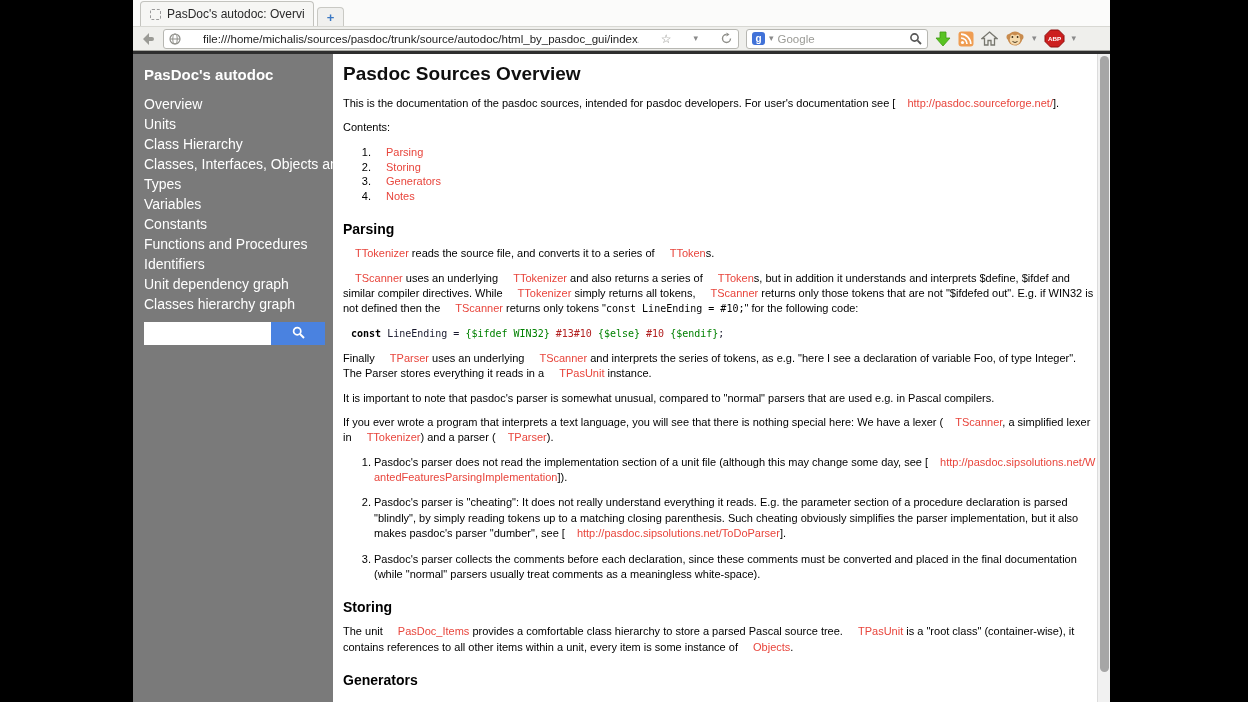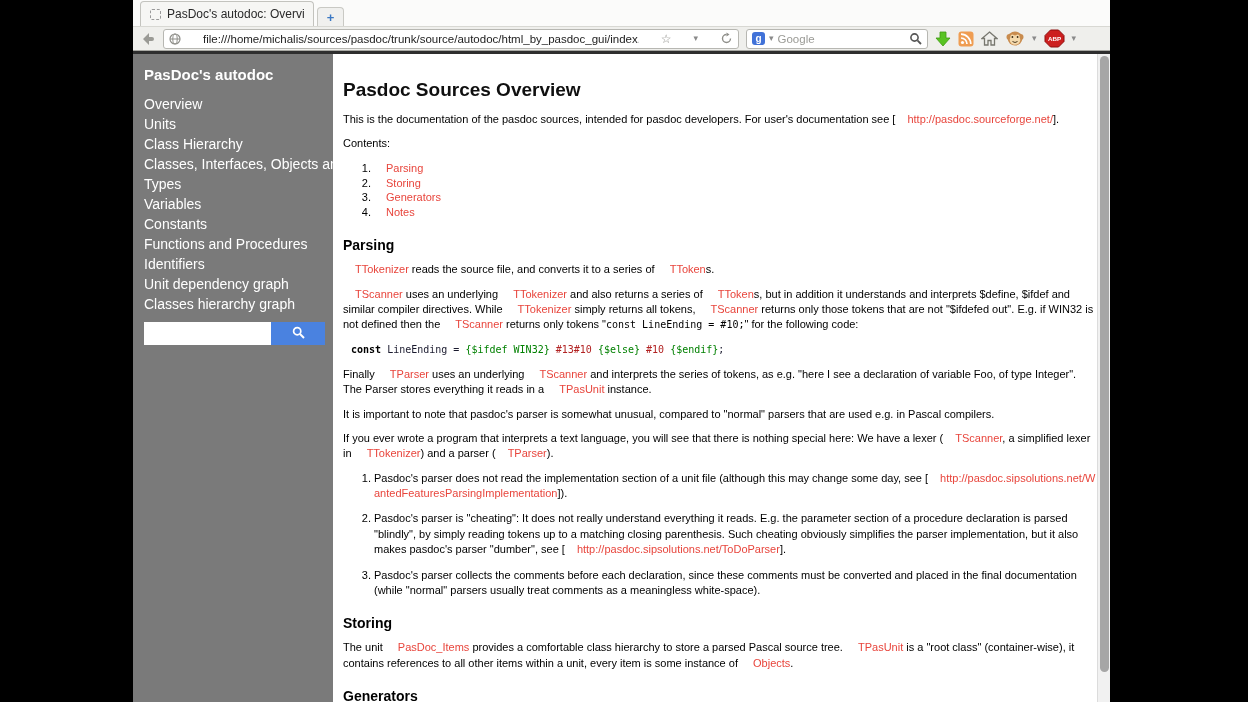--- a/index.html
+++ b/index.html
@@ -40,21 +40,21 @@
   
   .page{flex:1;display:flex;border-top:3px solid #2e2e2e;overflow:hidden;position:relative;background:#fff;}
   .sidebar{width:200px;background:var(--sidebar-bg);flex-shrink:0;padding:9px 0 0 11px;overflow:hidden;}
   .side-title{color:#fff;font-weight:bold;font-size:15px;margin:3px 0 15px;}
   .side-item{color:#fff;font-size:14px;margin-bottom:7px;line-height:13px;white-space:nowrap;cursor:pointer;}
   .search-row{display:flex;margin-top:11px;}
   .search-input{width:127px;height:23px;border:none;background:#fff;outline:none;padding:0 4px;font-size:11px;}
   .search-btn{width:54px;height:23px;background:var(--btn-blue);border:none;display:flex;
     align-items:center;justify-content:center;cursor:pointer;}
   
-  .content{flex:1;background:#fff;padding:16px 14px 0 10px;overflow:hidden;font-size:11px;color:#000;}
+  .content{flex:1;background:#fff;padding:0 14px 0 10px;overflow:hidden;font-size:11px;color:#000;}
   .content h1{font-size:19px;font-weight:bold;color:#0f0f0f;margin:9px 0 11px;}
   .content h2{font-size:14px;font-weight:bold;margin:17px 0 8px;}
   .content p{margin:9px 0;line-height:1.4;}
   .content ol{margin:9px 0;padding-left:31px;}
   .content ol li{line-height:1.35;}
   .content ol.spaced li{margin-bottom:10px;line-height:1.4;}
   .content a{color:var(--link);text-decoration:none;word-break:break-all;cursor:pointer;margin-left:12px;}
   .content code, .codeblock{font-family:"DejaVu Sans Mono",monospace;font-size:10px;}
   .codeblock{margin:10px 0 10px 8px;white-space:pre-wrap;line-height:1.4;color:#1a1a2e;}
   .cg{color:var(--code-green);}

